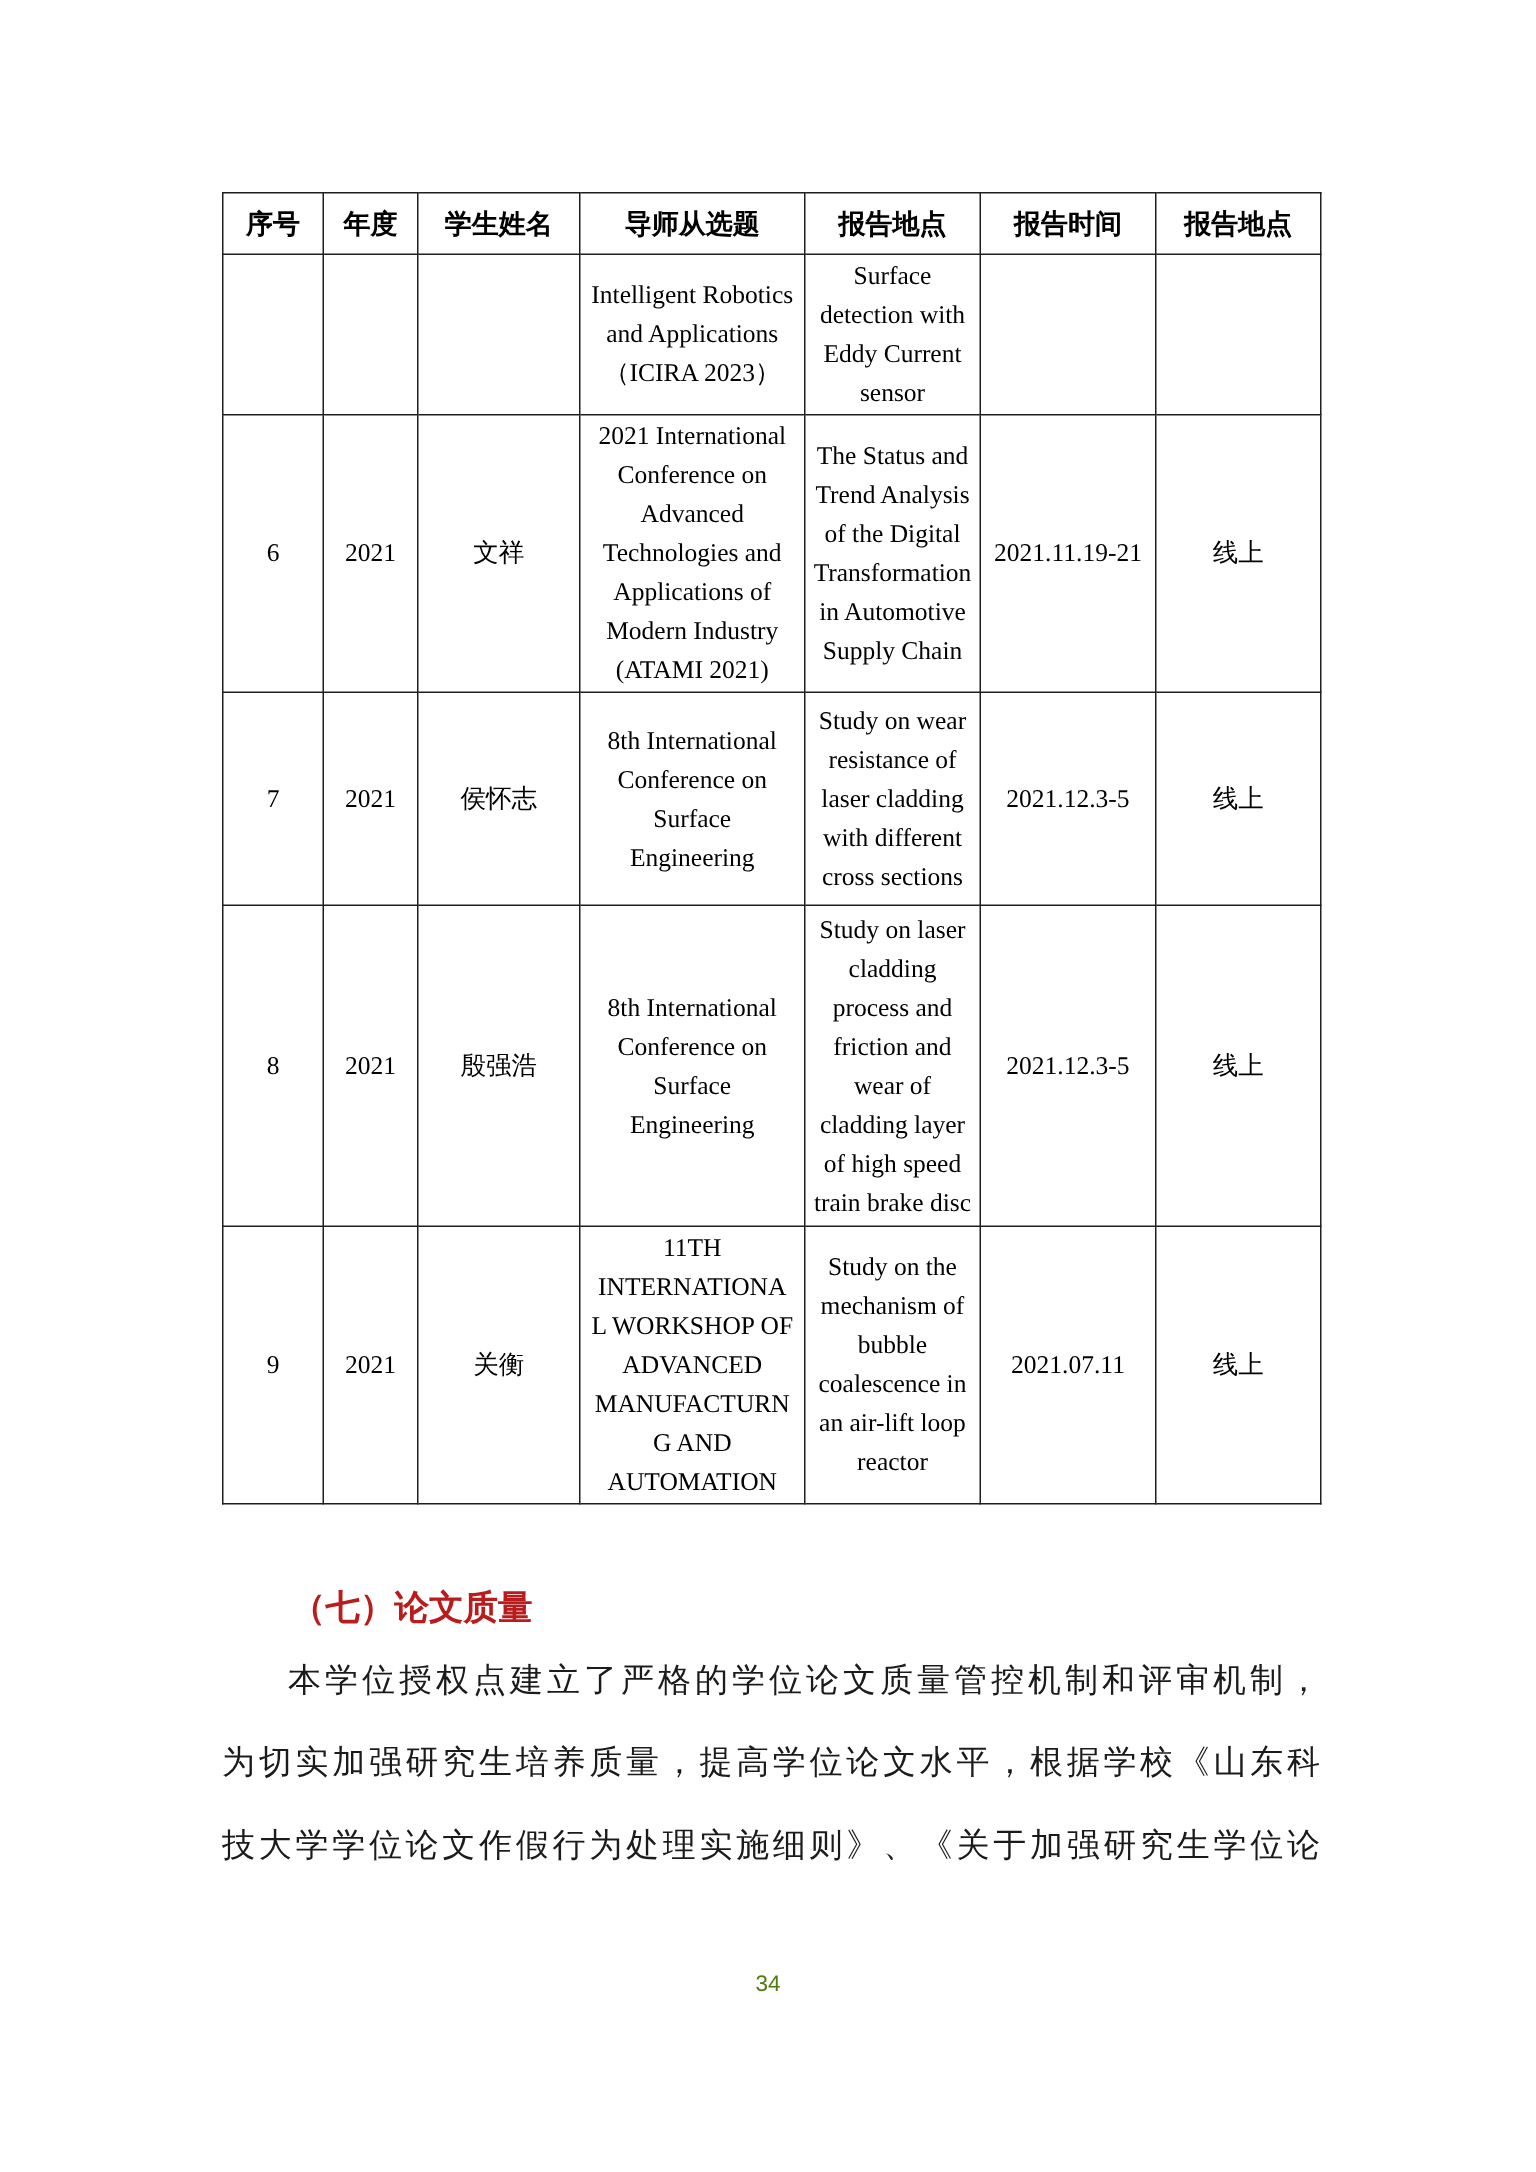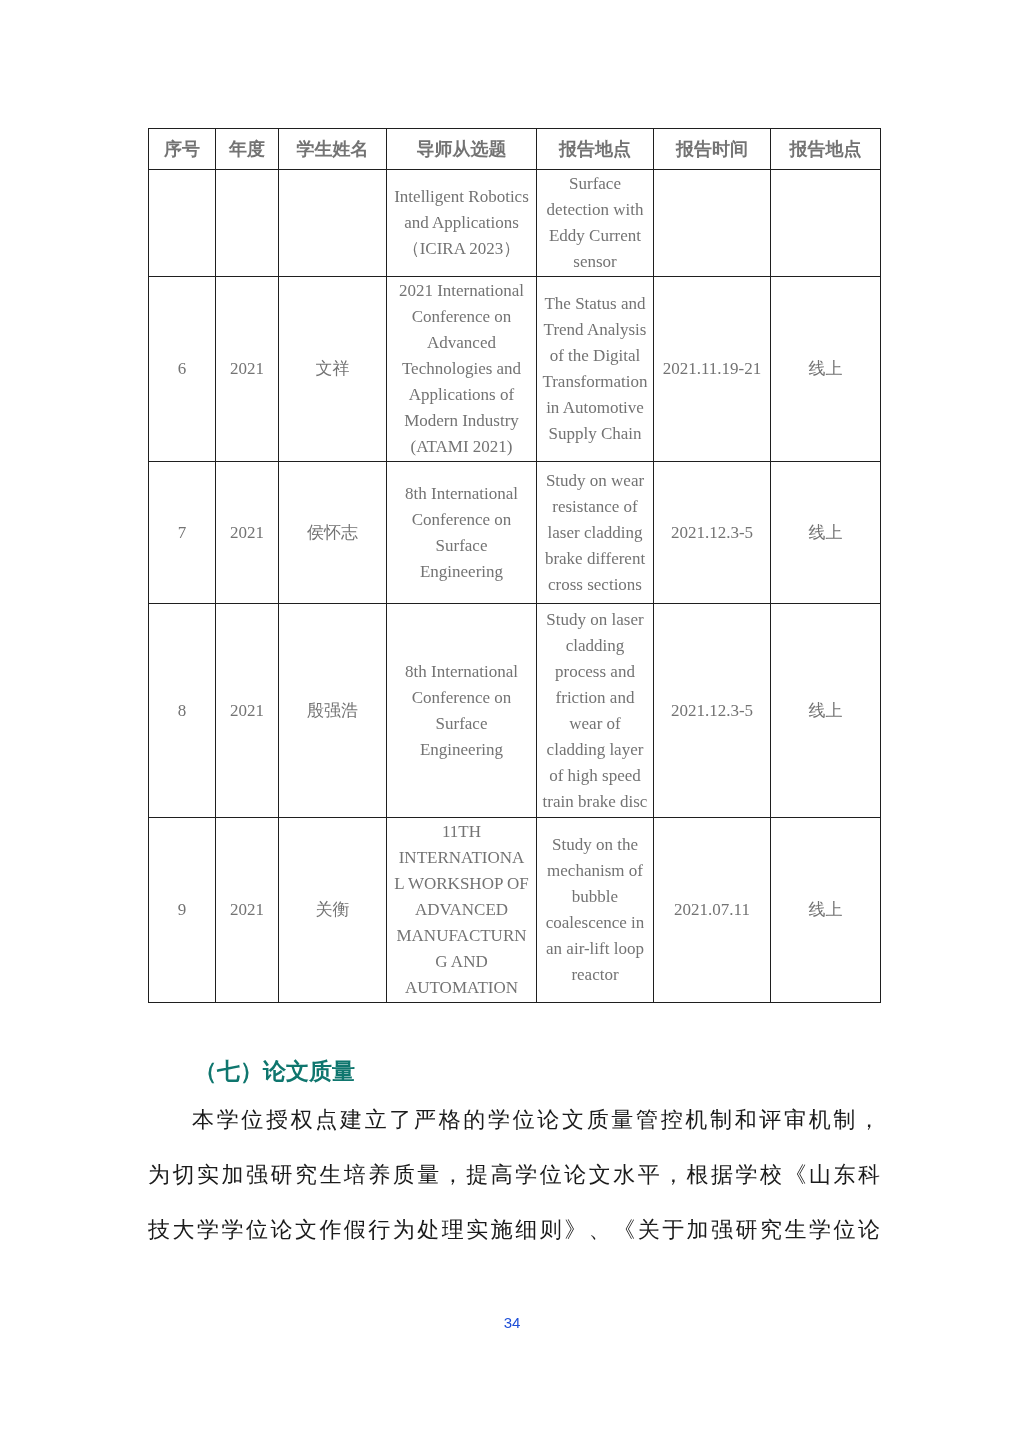--- a/index.html
+++ b/index.html
@@ -18,21 +18,21 @@
 
   
   table.report-table {
     position: absolute;
     left: 148px;
     top: 128px;
     width: 732px;
     border-collapse: collapse;
     table-layout: fixed;
     font-family: "Liberation Serif", "DejaVu Serif", serif;
-    color: #737373;
+    color: #000000;
   }
   table.report-table th,
   table.report-table td {
     border: 1px solid #1f1f1f;
     padding: 1px 2px;
     text-align: center;
     vertical-align: middle;
     font-size: 17px;
     line-height: 26px;
     overflow: hidden;
@@ -55,21 +55,21 @@
   .section-heading {
     position: absolute;
     left: 148px;
     top: 1056px;
     width: 732px;
     font-family: "Liberation Sans", "DejaVu Sans", sans-serif;
     font-weight: 700;
     font-size: 23px;
     line-height: 30px;
     text-indent: 2em;
-    color: #0f766e;
+    color: #b91c1c;
   }
   .body-text {
     position: absolute;
     left: 148px;
     top: 1106px;
     width: 732px;
     font-family: Liberation Serif, serif;
     font-size: 22px;
     color: #1b1b1b;
   }
@@ -83,21 +83,21 @@
   .body-line.first-line { text-indent: 2em; }
 
   .page-number {
     position: absolute;
     left: 0;
     top: 1314px;
     width: 100%;
     text-align: center;
     font-family: "Liberation Sans", "DejaVu Sans", sans-serif;
     font-size: 15px;
-    color: #1d4ed8;
+    color: #4d7c0f;
   }
 </style>
 </head>
 <body>
 
 <div class="page">
 
   <table class="report-table">
     <colgroup>
       <col style="width:67px">
@@ -158,21 +158,21 @@
         <td>7</td>
         <td>2021</td>
         <td>侯怀志</td>
         <td class="pre">8th International
 Conference on
 Surface
 Engineering</td>
         <td class="pre">Study on wear
 resistance of
 laser cladding
-brake different
+with different
 cross sections</td>
         <td>2021.12.3-5</td>
         <td>线上</td>
       </tr>
       <tr class="row-8">
         <td>8</td>
         <td>2021</td>
         <td>殷强浩</td>
         <td class="pre">8th International
 Conference on

